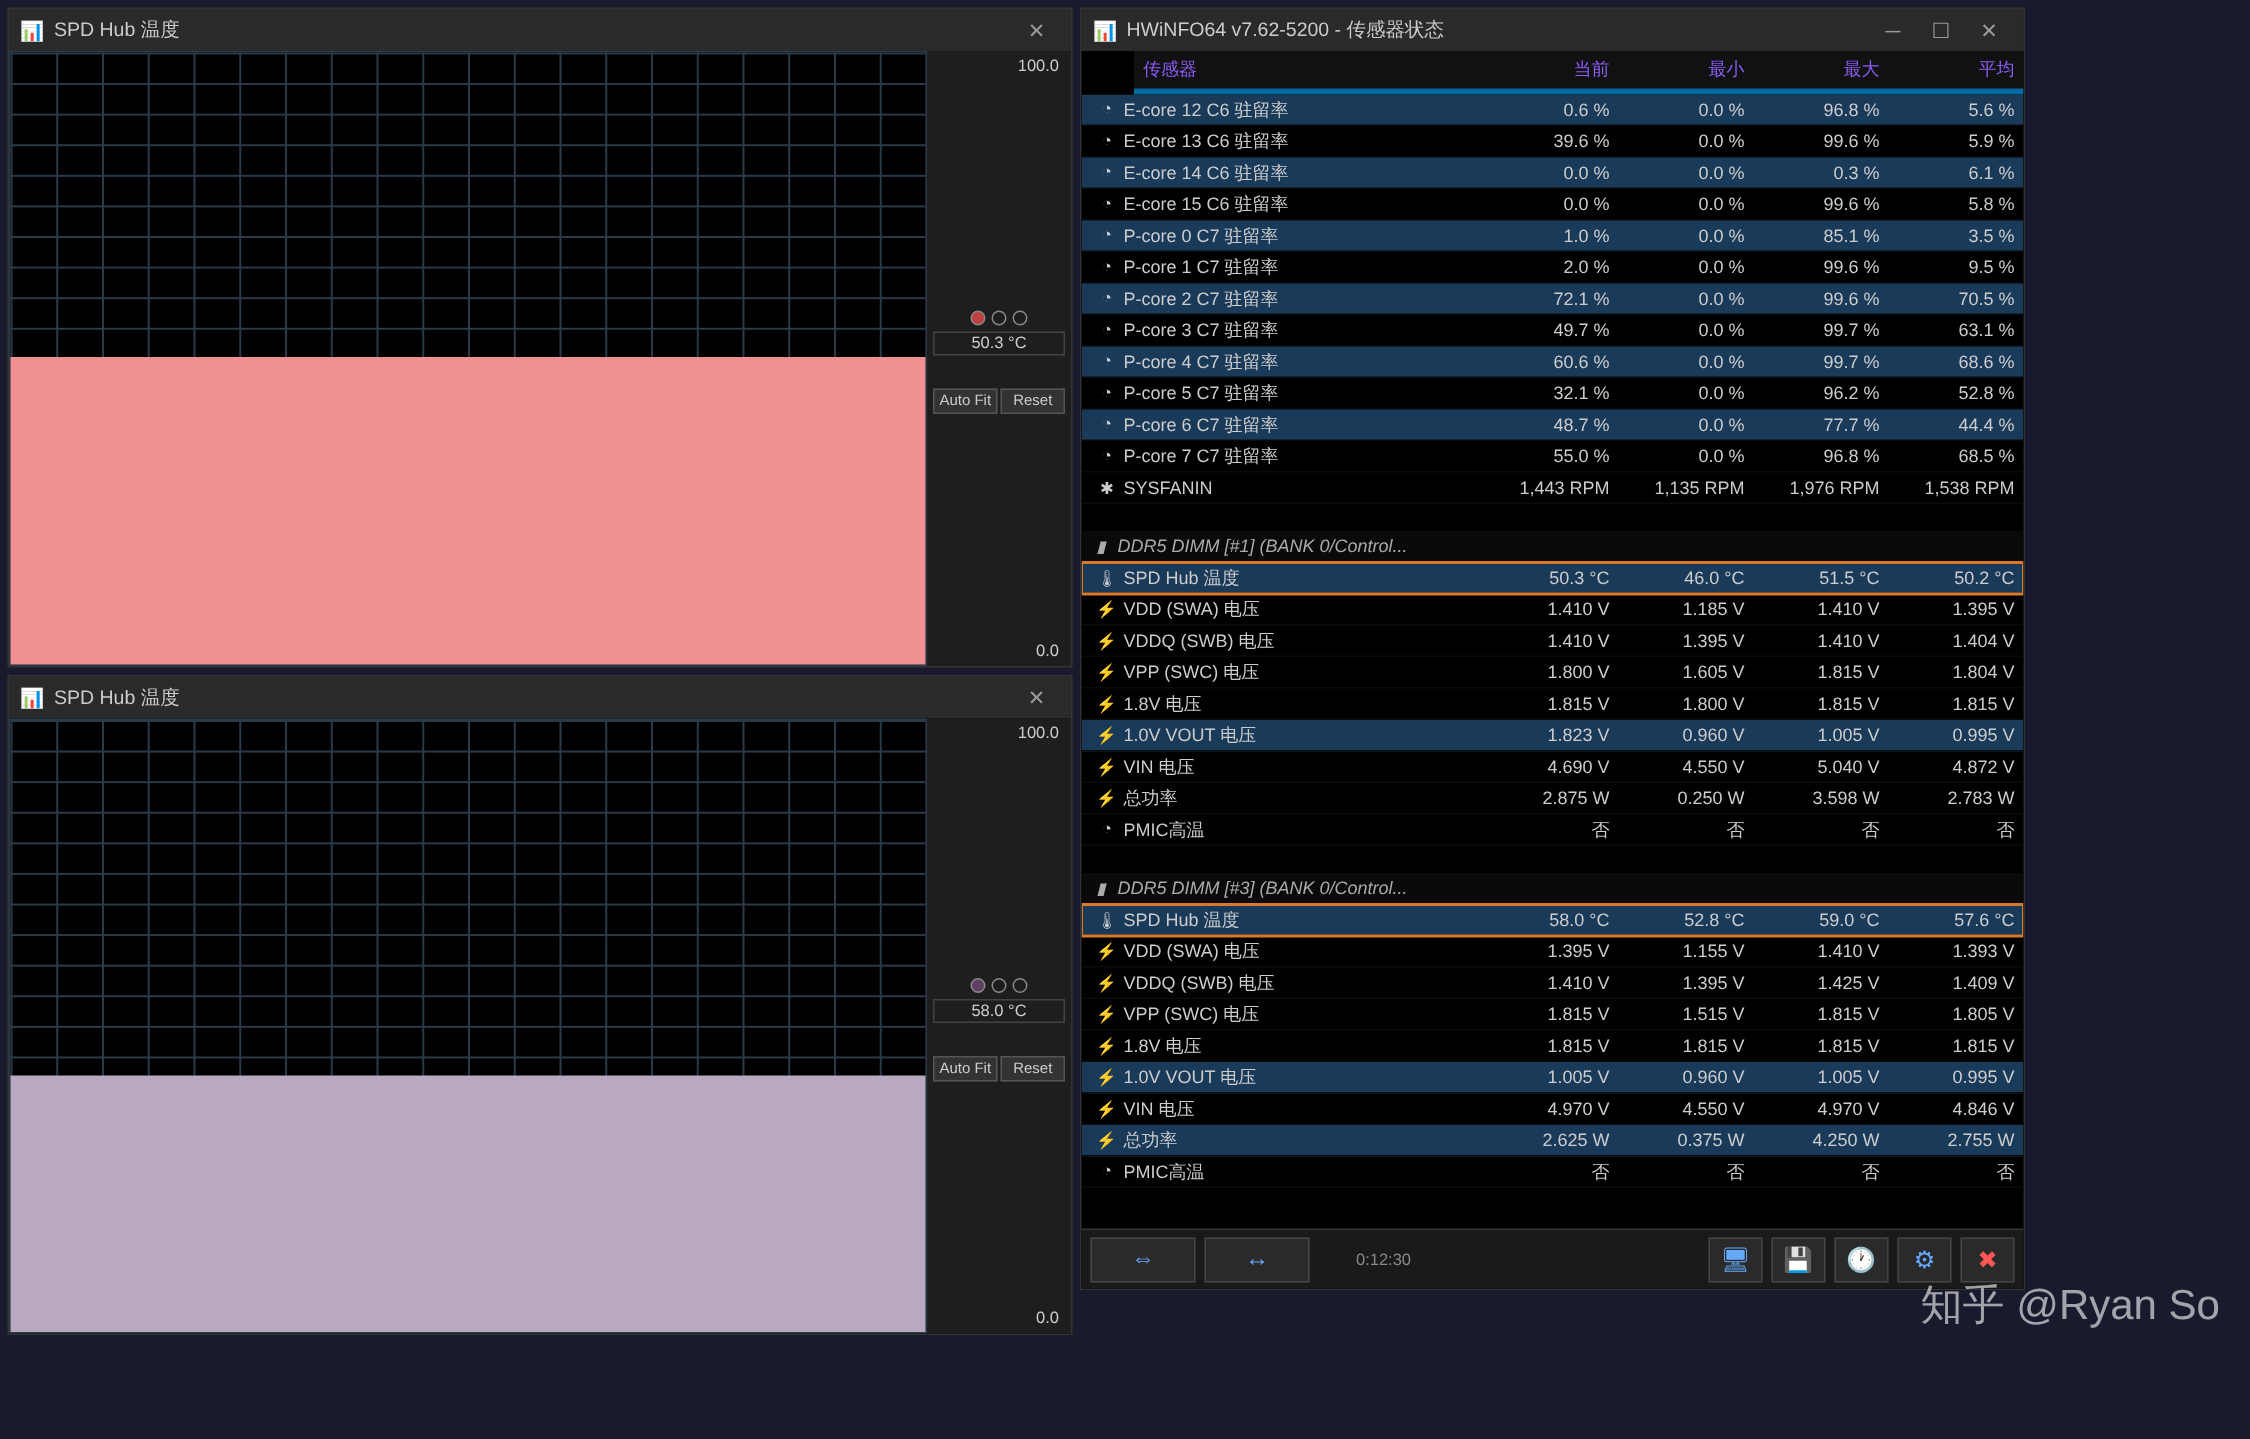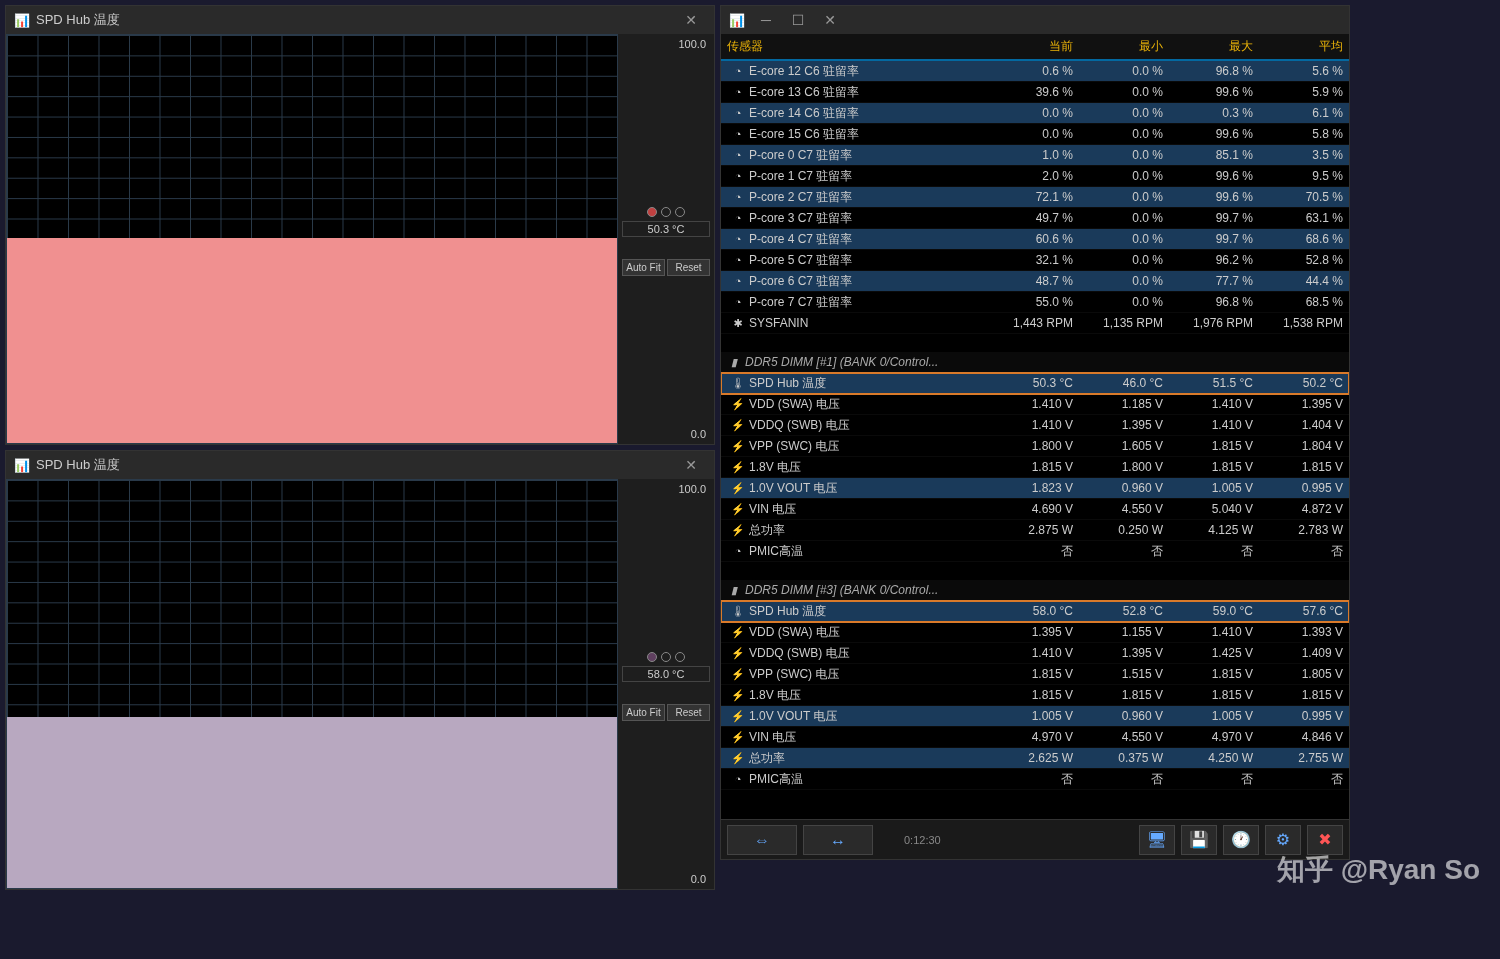--- a/index.html
+++ b/index.html
@@ -15,40 +15,40 @@
 .graph-grid { flex: 1; position: relative; border: 1px solid #2a3a4a; }
 .graph-grid::before { content: ""; position: absolute; inset: 0; background-image: linear-gradient(#2a3a4a 1px, transparent 1px), linear-gradient(90deg, #2a3a4a 1px, transparent 1px); background-size: 5% 5%; }
 .graph-fill { position: absolute; left: 0; right: 0; bottom: 0; }
 .graph-side { width: 96px; background: #1e1e1e; display: flex; flex-direction: column; justify-content: space-between; padding: 4px; color: #ccc; font-size: 11px; }
 .legend-dots { display: flex; gap: 4px; justify-content: center; margin: 4px 0; }
 .dot { width: 10px; height: 10px; border-radius: 50%; border: 1px solid #888; }
 .graph-btns { display: flex; gap: 2px; }
 .gbtn { flex: 1; background: #333; color: #ccc; font-size: 10px; padding: 2px 3px; border: 1px solid #555; text-align: center; cursor: pointer; }
 .sensor-window { left: 720px; top: 5px; width: 630px; height: 855px; }
 .sensor-body { flex: 1; overflow: hidden; background: #000; display: flex; flex-direction: column; }
-.sensor-header { display: flex; background: #111; color: #eab308; font-size: 12px; border-bottom: 2px solid #0369a1; }
+.sensor-header { display: flex; background: #111; color: #8b5cf6; font-size: 12px; border-bottom: 4px solid #0369a1; margin-left: 35px; }
 .sensor-header .col { padding: 4px 6px; text-align: right; }
 .col-name { flex: 1; text-align: left !important; }
 .col-val { width: 90px; }
 .sensor-rows { flex: 1; overflow-y: hidden; }
 .row { display: flex; font-size: 12px; color: #ccc; height: 21px; align-items: center; border-bottom: 1px solid #0a0a0a; }
 .row .col { padding: 2px 6px; text-align: right; white-space: nowrap; }
 .row .col-name { display: flex; align-items: center; gap: 4px; padding-left: 10px; }
 .row.group { font-style: italic; color: #aaa; background: #0a0a0a; }
 .row.group .col-name { padding-left: 6px; }
 .row.highlight { background: #1a3a5a; }
 .row.boxed { outline: 2px solid #d97a2a; outline-offset: -1px; }
 .row.spacer { height: 18px; border: none; }
 .row-icon { width: 14px; height: 14px; display: inline-flex; align-items: center; justify-content: center; font-size: 11px; }
 .toolbar { height: 40px; background: #1a1a1a; display: flex; align-items: center; padding: 0 6px; gap: 6px; border-top: 1px solid #333; }
 .tbtn { width: 36px; height: 30px; background: #2a2a2a; border: 1px solid #444; display: flex; align-items: center; justify-content: center; cursor: pointer; font-size: 16px; color: #6af; }
 .tbtn.double { width: 70px; }
 .spacer { flex: 1; }
 .timer { font-size: 11px; color: #888; margin-left: 8px; padding-left: 17px; }
-.watermark { position: absolute; right: 20px; bottom: 70px; font-size: 28px; color: rgba(255,255,255,0.6); font-weight: bold; pointer-events: none; z-index: 100; }
+.watermark { position: absolute; right: 20px; bottom: 70px; font-size: 28px; color: rgba(255,255,255,0.6); font-weight: normal; pointer-events: none; z-index: 100; }
 .scale-top { text-align: right; padding-right: 4px; }
 .scale-val { border: 1px solid #444; padding: 1px 4px; margin: 2px 0; text-align: center; }
 .scale-bot { text-align: right; padding-right: 4px; }
 </style>
 </head>
 <body>
 
 <div class="window graph-window" style="left:5px; top:5px;">
   <div class="titlebar">
     <span class="icon">📊</span>
@@ -109,20 +109,21 @@
         </div>
       </div>
       <div class="scale-bot">0.0</div>
     </div>
   </div>
 </div>
 
 <div class="window sensor-window">
   <div class="titlebar">
     <span class="icon">📊</span>
+    <span class="title">HWiNFO64 v7.62-5200 - 传感器状态</span>
     <div class="winbtns">
       <div class="winbtn">─</div>
       <div class="winbtn">☐</div>
       <div class="winbtn">✕</div>
     </div>
   </div>
   <div class="sensor-body">
     <div class="sensor-header">
       <div class="col col-name">传感器</div>
       <div class="col col-val">当前</div>
@@ -342,21 +343,21 @@
           <div class="col col-val">5.040 V</div>
           <div class="col col-val">4.872 V</div>
         </div>
         <div class="row">
           <div class="col col-name">
             <span class="row-icon">⚡</span>
             <span>总功率</span>
           </div>
           <div class="col col-val">2.875 W</div>
           <div class="col col-val">0.250 W</div>
-          <div class="col col-val">4.125 W</div>
+          <div class="col col-val">3.598 W</div>
           <div class="col col-val">2.783 W</div>
         </div>
         <div class="row">
           <div class="col col-name">
             <span class="row-icon">◔</span>
             <span>PMIC高温</span>
           </div>
           <div class="col col-val">否</div>
           <div class="col col-val">否</div>
           <div class="col col-val">否</div>

